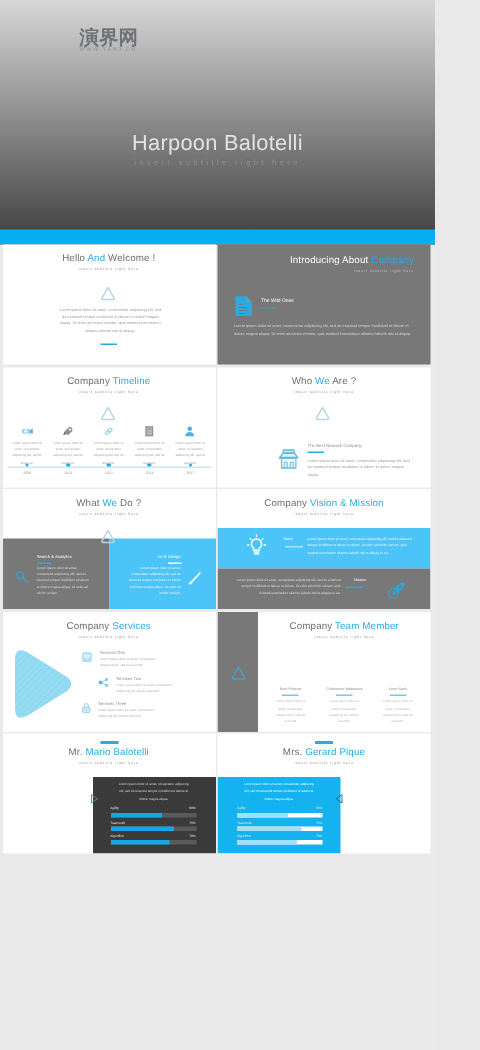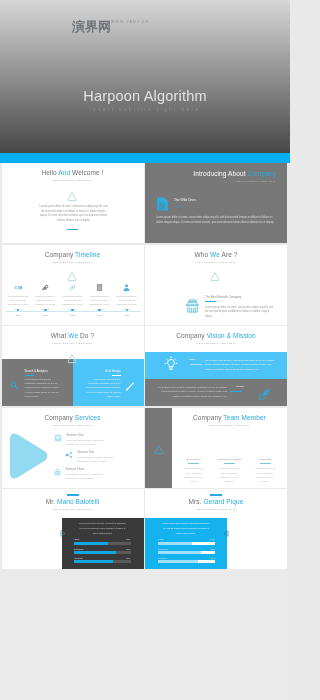--- a/index.html
+++ b/index.html
@@ -5,21 +5,21 @@
 *{margin:0;padding:0;box-sizing:border-box;}
 html,body{width:290px;height:700px;overflow:hidden;}
 body{background:#e9e9e9;font-family:"Liberation Sans",sans-serif;-webkit-font-smoothing:antialiased;}
 .page{position:relative;width:290px;height:700px;background:#eaeaea;}
 
 
 .hero{position:relative;width:290px;height:163px;overflow:hidden;
   background:linear-gradient(180deg,#d7d7d7 0%,#474747 93.8%,#444444 100%);}
 .logo{position:absolute;left:24px;top:14px;display:flex;align-items:center;gap:4px;}
 .logo-arc{width:25px;height:25px;position:relative;}
-.logo-txt{display:flex;flex-direction:row;line-height:1;margin-left:19px;}
+.logo-txt{display:flex;flex-direction:column;line-height:1;}
 .logo-cn{font-size:13px;font-weight:bold;color:#6f7378;letter-spacing:0px;}
 .logo-en{font-size:3.6px;color:#8a8e92;letter-spacing:1.1px;margin-top:1px;}
 .hero-mark{position:absolute;left:117px;top:28px;width:56px;height:48px;}
 .hero-title{position:absolute;left:0;right:0;top:88px;text-align:center;font-size:14.5px;color:#e3e3e3;font-weight:400;letter-spacing:0.2px;}
 .hero-sub{position:absolute;left:0;right:0;top:106px;text-align:center;font-size:5.2px;color:#8e8e8e;letter-spacing:2.2px;}
 .blueband{position:absolute;left:0;top:153px;width:290px;height:10px;background:#06aef2;}
 .notch{position:absolute;left:131px;top:143px;width:28px;height:11px;}
 
 
 .grid{position:absolute;left:1.5px;top:163px;width:287px;}
@@ -75,21 +75,21 @@
 
   <div class="hero">
     <div class="logo">
       <span class="logo-arc"></span>
       <span class="logo-txt">
         <span class="logo-cn">演界网</span>
         <span class="logo-en">WWW.YANJ.CN</span>
       </span>
     </div>
     <div class="hero-mark"></div>
-    <div class="hero-title">Harpoon Algorithm</div>
+    <div class="hero-title">Harpoon Balotelli</div>
     <div class="hero-sub">insert subtitle right here</div>
     <div class="blueband"></div>
     <div class="notch"></div>
   </div>
 
   <div class="grid">
 
   <div class="row">
     <div class="sl">
       <div class="st stitle" style="top:6px">

